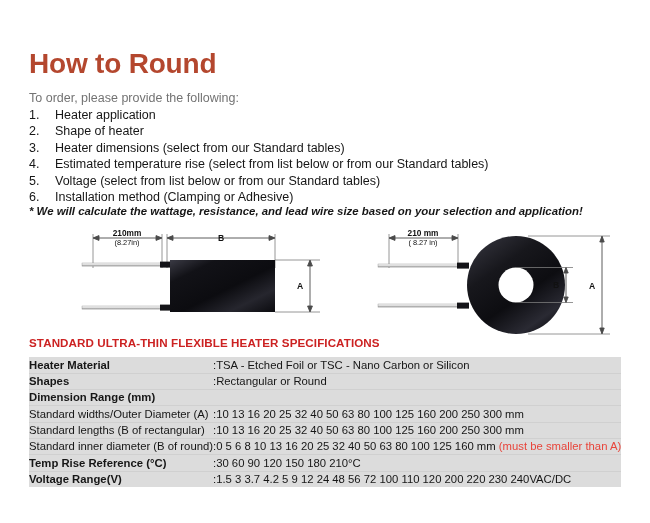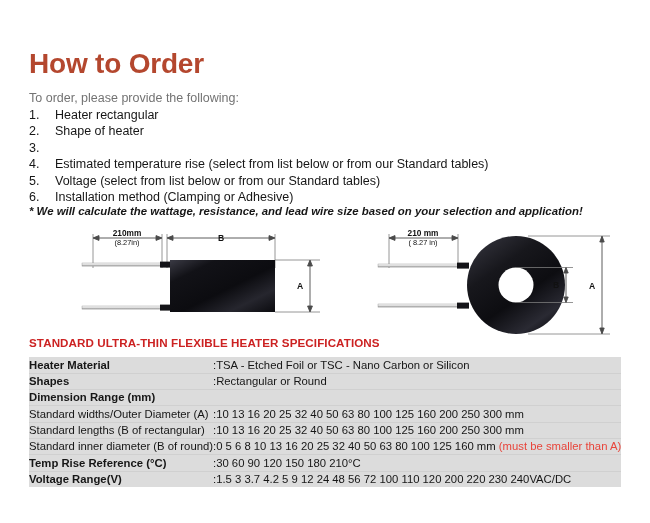--- a/index.html
+++ b/index.html
@@ -136,34 +136,35 @@
     white-space: nowrap;
     margin-left: 42px;
   }
   .val-note {
     color: #e8443a;
   }
 </style>
 </head>
 <body>
 
-<div id="page-title">How to Order</div>
+<div id="page-title">How to Round</div>
 <div id="intro-line">To order, please provide the following:</div>
 
 <div id="order-steps">
     <div class="step-row">
       <span class="step-num">1.</span>
-      <span class="step-text">Heater rectangular</span>
+      <span class="step-text">Heater application</span>
     </div>
     <div class="step-row">
       <span class="step-num">2.</span>
       <span class="step-text">Shape of heater</span>
     </div>
     <div class="step-row">
       <span class="step-num">3.</span>
+      <span class="step-text">Heater dimensions (select from our Standard tables)</span>
     </div>
     <div class="step-row">
       <span class="step-num">4.</span>
       <span class="step-text">Estimated temperature rise (select from list below or from our Standard tables)</span>
     </div>
     <div class="step-row">
       <span class="step-num">5.</span>
       <span class="step-text">Voltage (select from list below or from our Standard tables)</span>
     </div>
     <div class="step-row">

